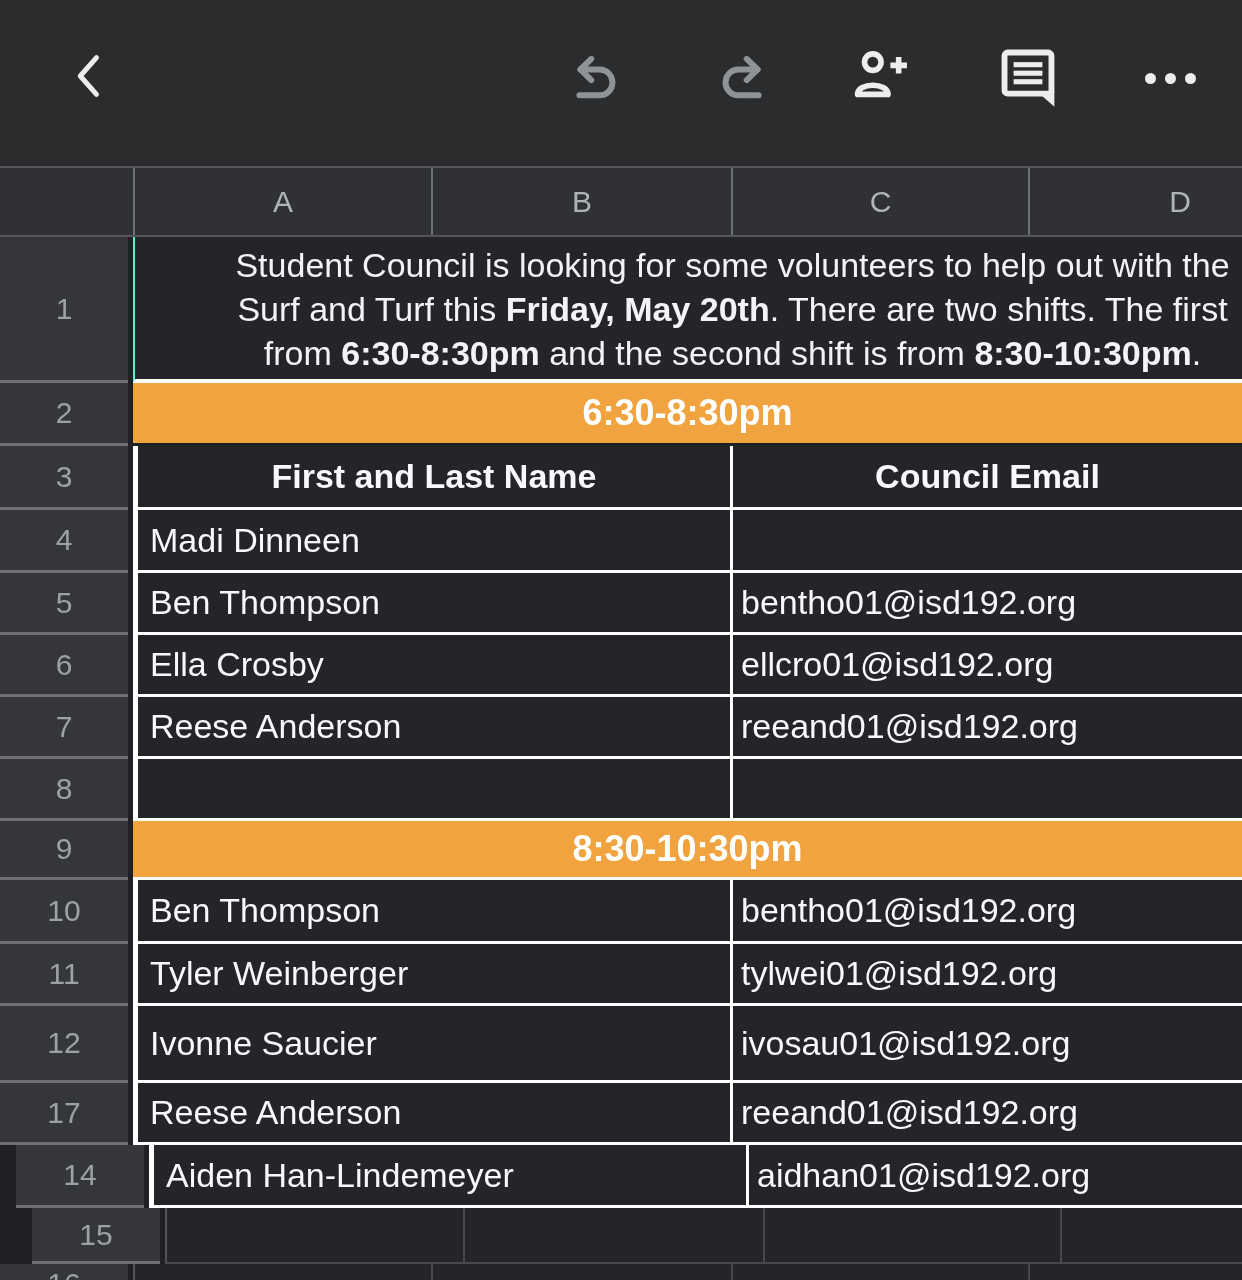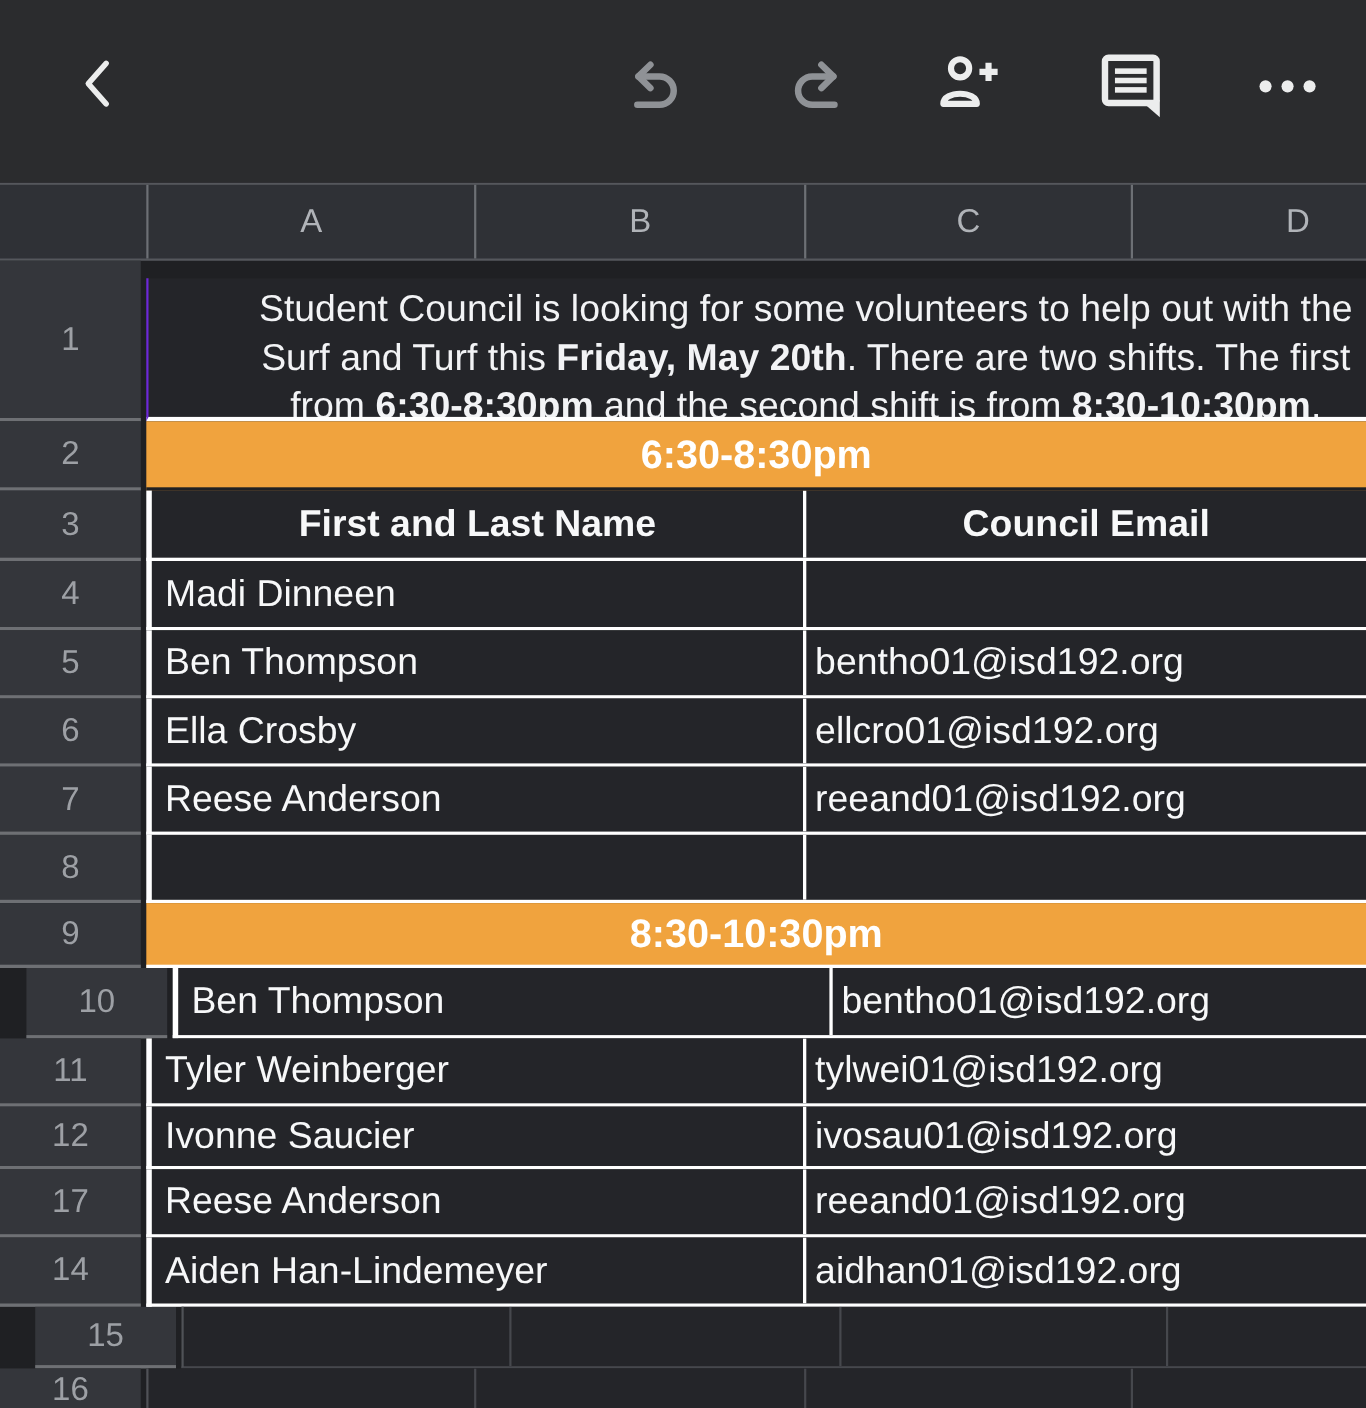--- a/index.html
+++ b/index.html
@@ -24,21 +24,21 @@
   .ch.ca{width:298px;}.ch.cb{width:300px;}.ch.cc{width:297px;}.ch.cd{width:300px;border-right:none;}
 
   
   .row{display:flex;flex:none;}
   .rn{flex:none;width:128px;margin-right:5px;background:#34363b;box-sizing:border-box;
       border-bottom:3px solid #6e7074;display:flex;align-items:center;justify-content:center;
       color:#9da0a5;font-size:30px;}
   .content{flex:1;box-sizing:border-box;background:#242529;position:relative;overflow:hidden;}
 
   
-  .note .content{border-bottom:4px solid #ffffff;border-left:2px solid #6d28d9;margin-top:16px;}
+  .note .content{border-bottom:4px solid #ffffff;border-left:2px solid #5eead4;}
   .note-inner{width:1195px;padding-top:6px;}
   .note-line{width:1195px;text-align:center;white-space:nowrap;color:#f2f3f5;
              font-size:34px;line-height:44px;}
   .note-line b{font-weight:700;}
 
   
   .banner .content{background:#F0A33E;display:flex;align-items:center;}
   .banner-inner{width:1195px;text-align:center;color:#ffffff;font-weight:700;font-size:36px;white-space:nowrap;}
   .banner-gap .content{border-bottom:3px solid #1f2023;}
   .banner-white .content{border-bottom:3px solid #ffffff;}
@@ -61,23 +61,23 @@
   .ecell{flex:none;box-sizing:border-box;border-right:2px solid #46484d;height:100%;}
   .e1{width:298px;}.e2{width:300px;}.e3{width:297px;}.e4{width:300px;border-right:none;}
 
   
   .h-note{height:146px;}
   .h-r2{height:63px;}
   .h-r3{height:64px;}
   .h-60{height:62px;}
   .h-r4{height:63px;}
   .h-r9{height:59px;}
-  .h-r10{height:64px;padding-left:24px;}
-  .h-r12{height:57px;}
-  .h-r14{height:63px;}
+  .h-r10{height:64px;}
+  .h-r12{height:77px;}
+  .h-r14{height:63px;padding-left:16px;}
   .h-r15{height:56px;margin-left:32px;}
   .h-r16{height:40px;}
 
   .dots{display:flex;gap:9px;}
   .dot{width:11px;height:11px;border-radius:50%;background:#eceded;}
 </style>
 </head>
 <body>
 
 <div class="toolbar">

